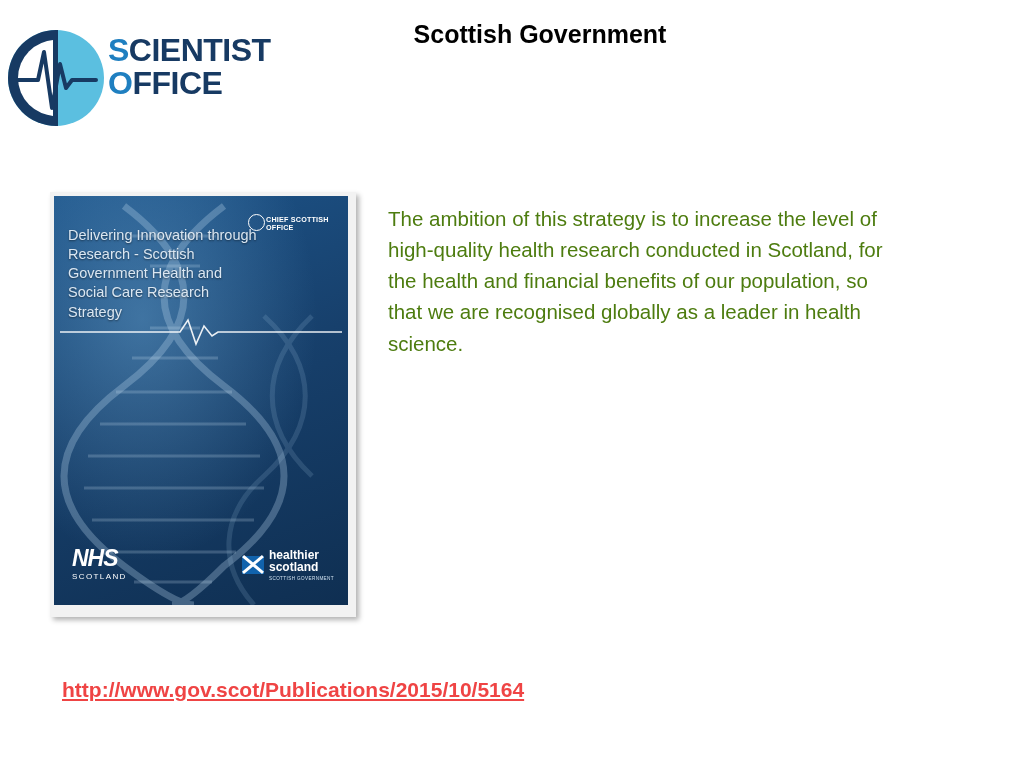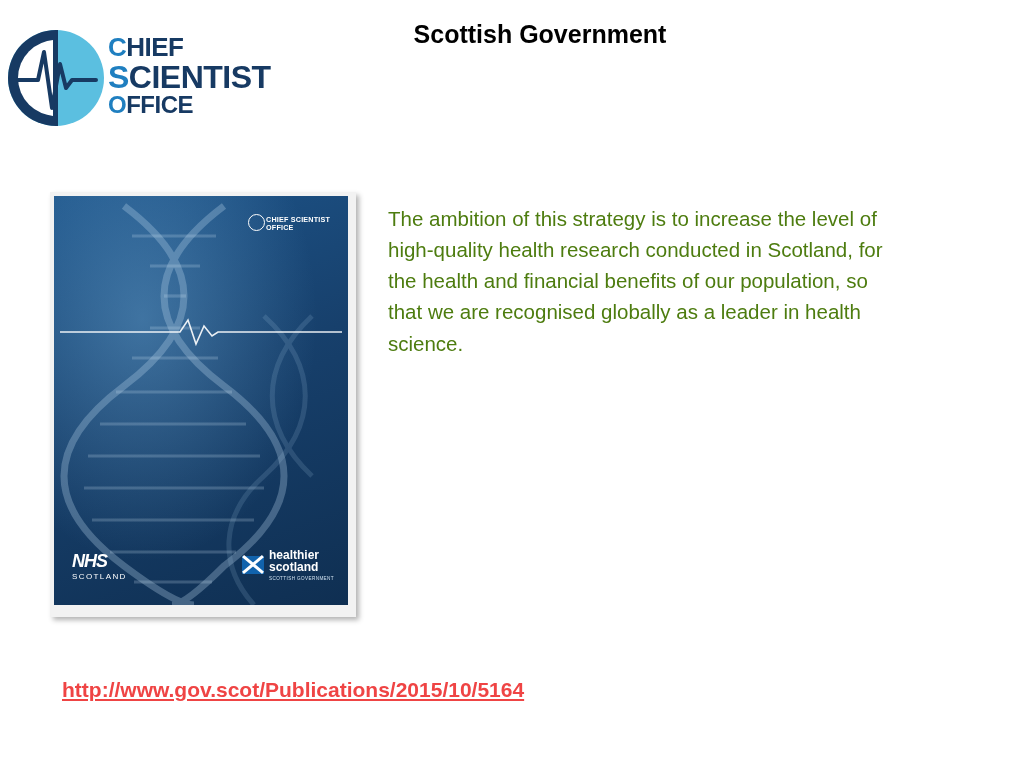--- a/index.html
+++ b/index.html
@@ -66,21 +66,21 @@
   }
   .cso-logo .words .line {
     font-weight: bold;
     letter-spacing: -0.5px;
     line-height: 1.02;
     color: #173a63;
     white-space: nowrap;
   }
   .cso-logo .words .l1 { font-size: 26px; }
   .cso-logo .words .l2 { font-size: 32px; }
-  .cso-logo .words .l3 { font-size: 24px; }
+  .cso-logo .words .l3 { font-size: 32px; }
   .cso-logo .words .cap { color: #1f7fc0; }
 
   
   .heading {
     position: absolute;
     left: 262px;
     top: 18px;
     width: 556px;
     text-align: center;
     font-size: 25px;
@@ -156,21 +156,21 @@
     width: 282px;
     height: 36px;
   }
   .cover .nhs {
     position: absolute;
     left: 18px;
     bottom: 24px;
     color: #ffffff;
   }
   .cover .nhs .nhs-word {
-    font-size: 18px;
+    font-size: 23px;
     font-weight: bold;
     font-style: italic;
     letter-spacing: -1px;
     line-height: 1;
   }
   .cover .nhs .nhs-sub {
     font-size: 8px;
     letter-spacing: 1.4px;
     margin-top: 2px;
   }
@@ -252,21 +252,20 @@
   <div class="mark">
     <div class="disc"></div>
     <div class="crescent"></div>
     <div class="inner"></div>
     <svg width="96" height="96" viewBox="0 0 96 96">
       <path d="M10 50 L30 50 L36 22 L44 78 L52 34 L58 58 L64 50 L88 50" fill="none" stroke="#173a63" stroke-width="4" stroke-linejoin="round" stroke-linecap="round"></path>
       <path d="M30 50 L36 22 L44 78 L52 34 L58 58 L64 50" fill="none" stroke="#ffffff" stroke-width="1.2" opacity="0.0"></path>
     </svg>
   </div>
   <div class="words">
-    <div class="line l1"><span class="cap">C</span><span>HIEF</span></div>
     <div class="line l2"><span class="cap">S</span><span>CIENTIST</span></div>
     <div class="line l3"><span class="cap">O</span><span>FFICE</span></div>
   </div>
 </div>
 
 <div class="heading">
   <div>Scottish Government</div>
 </div>
 
 <div class="cover-wrap">
@@ -291,24 +290,25 @@
         <line x1="38" y1="324" x2="200" y2="324"></line>
         <line x1="56" y1="356" x2="182" y2="356"></line>
         <line x1="80" y1="386" x2="158" y2="386"></line>
       </g>
       <g opacity="0.16" stroke="#a9cbe6" fill="none" stroke-width="5">
         <path d="M210 120 C265 170, 265 230, 210 280 C165 320, 165 370, 200 409"></path>
         <path d="M258 120 C205 170, 205 230, 258 280"></path>
       </g>
     </svg>
 
+    <div class="cover-title">Delivering Innovation through Research - Scottish Government Health and Social Care Research Strategy</div>
 
     <div class="cover-logo">
       <div class="badge"></div>
-      <div>CHIEF SCIENTIST OFFICE</div>
+      <div>CHIEF SCOTTISH OFFICE</div>
     </div>
 
     <svg class="ecg" viewBox="0 0 282 36">
       <path d="M0 18 L120 18 L128 6 L136 30 L144 12 L152 22 L158 18 L282 18" fill="none" stroke="#ffffff" stroke-width="1.6" opacity="0.9"></path>
     </svg>
 
     <div class="nhs">
       <div class="nhs-word">NHS</div>
       <div class="nhs-sub">SCOTLAND</div>
     </div>

